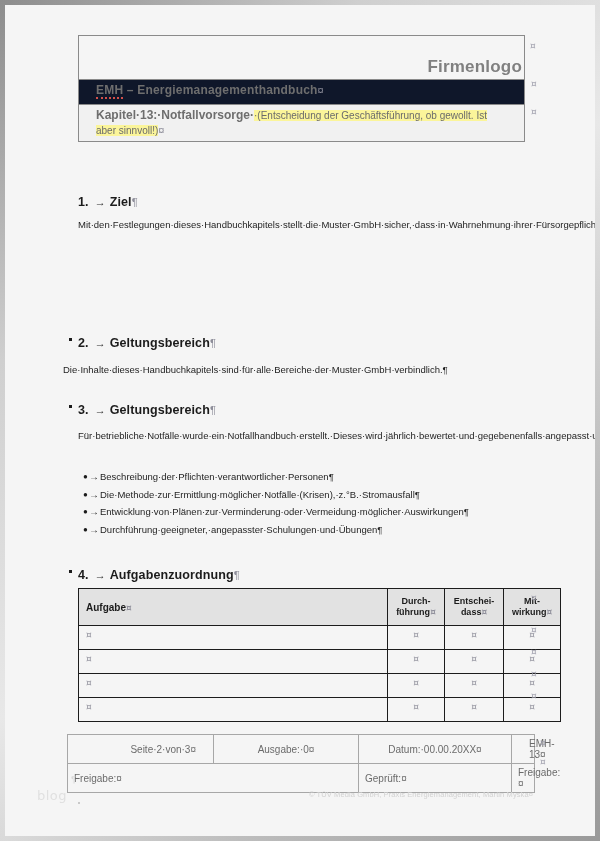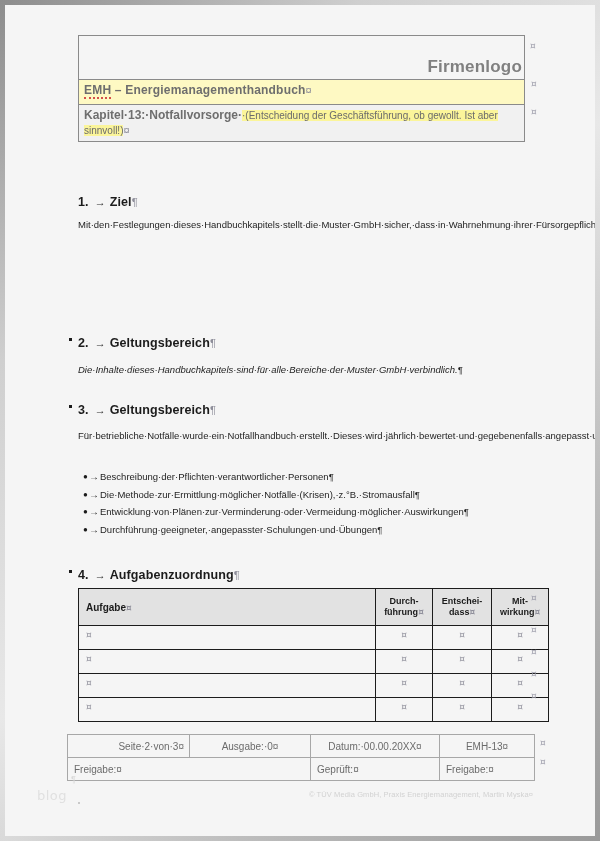--- a/index.html
+++ b/index.html
@@ -53,21 +53,21 @@
 
   
   .wtable {
     position: absolute;
     border-collapse: collapse;
     table-layout: fixed;
   }
   .wtable td {
     border: 1px solid #7d7d7d;
     vertical-align: top;
-    padding: 3px 5px;
+    padding: 3px 17px;
     font-size: 10px;
     color: #3d3d3d;
   }
 
   
   #header-table {
     left: 73px;
     top: 30px;
     width: 447px;
   }
@@ -85,21 +85,21 @@
     font-size: 17px;
     font-weight: bold;
     color: #808080;
     letter-spacing: 0.2px;
     white-space: nowrap;
     overflow: hidden;
     display: block;
   }
 
   .hdr-title-cell {
-    background: #fef9c3;
+    background: #0f172a;
     height: 18px;
   }
   .hdr-title-text {
     font-size: 12px;
     font-weight: bold;
     color: #6e6e6e;
     letter-spacing: 0.2px;
   }
   .spell-err {
     border-bottom: 2px dotted #d4504a;
@@ -313,21 +313,21 @@
     <div class="body-area">
 
       <h2 class="sect" style="left:73px; top:190px;">
         <span class="num">1.</span><span class="tabarrow">→</span><span>Ziel</span><span class="pilcrow">¶</span>
       </h2>
       <p class="para" style="left:73px; top:213px; width:448px;">Mit·den·Festlegungen·dieses·Handbuchkapitels·stellt·die·Muster·GmbH·sicher,·dass·in·Wahrnehmung·ihrer·Fürsorgepflicht·gegenüber·ihren·Mitarbeitern,·Kunden,·Lieferanten·und·Anliegern·Vorkehrungen·getroffen·wurden,·die·geeignet·sind,·um·auf·Auswirkungen·unvorhersehbarer,·krisenhafter·Ereignisse·zu·reagieren.·Somit·soll·sichergestellt·werden,·dass·bei·Bedarf·alle·notwendigen·Informationen,·Fachleute,·Verantwortliche·und·Hilfsmittel·schnellstmöglich·zur·Verfügung·stehen·und·erforderliche·Maßnahmen·festgelegt,·eingeleitet·und·durchgeführt·werden.¶</p>
 
       <h2 class="sect" style="left:73px; top:331px;">
         <span class="keepmark"></span><span class="num">2.</span><span class="tabarrow">→</span><span>Geltungsbereich</span><span class="pilcrow">¶</span>
       </h2>
-      <p class="para" style="left:73px; top:358px; width:448px;font-style:italic;">Die·Inhalte·dieses·Handbuchkapitels·sind·für·alle·Bereiche·der·Muster·GmbH·verbindlich.¶</p>
+      <p class="para" style="left:58px; top:358px; width:448px;">Die·Inhalte·dieses·Handbuchkapitels·sind·für·alle·Bereiche·der·Muster·GmbH·verbindlich.¶</p>
 
       <h2 class="sect" style="left:73px; top:398px;">
         <span class="keepmark"></span><span class="num">3.</span><span class="tabarrow">→</span><span>Geltungsbereich</span><span class="pilcrow">¶</span>
       </h2>
       <p class="para" style="left:73px; top:424px; width:448px;">Für·betriebliche·Notfälle·wurde·ein·Notfallhandbuch·erstellt.·Dieses·wird·jährlich·bewertet·und·gegebenenfalls·angepasst·und·aktualisiert.·Um·die·Funktion·und·Wirksamkeit·des·Handbuchs·sicherzustellen,·sind·folgende·Maßnahmen·notwendig:¶</p>
 
       <ul class="blist" style="left:78px; top:463px; width:450px;">
         <li>
           <span class="bul">●</span><span class="tabarrow">→</span><span>Beschreibung·der·Pflichten·verantwortlicher·Personen¶</span>
         </li>

